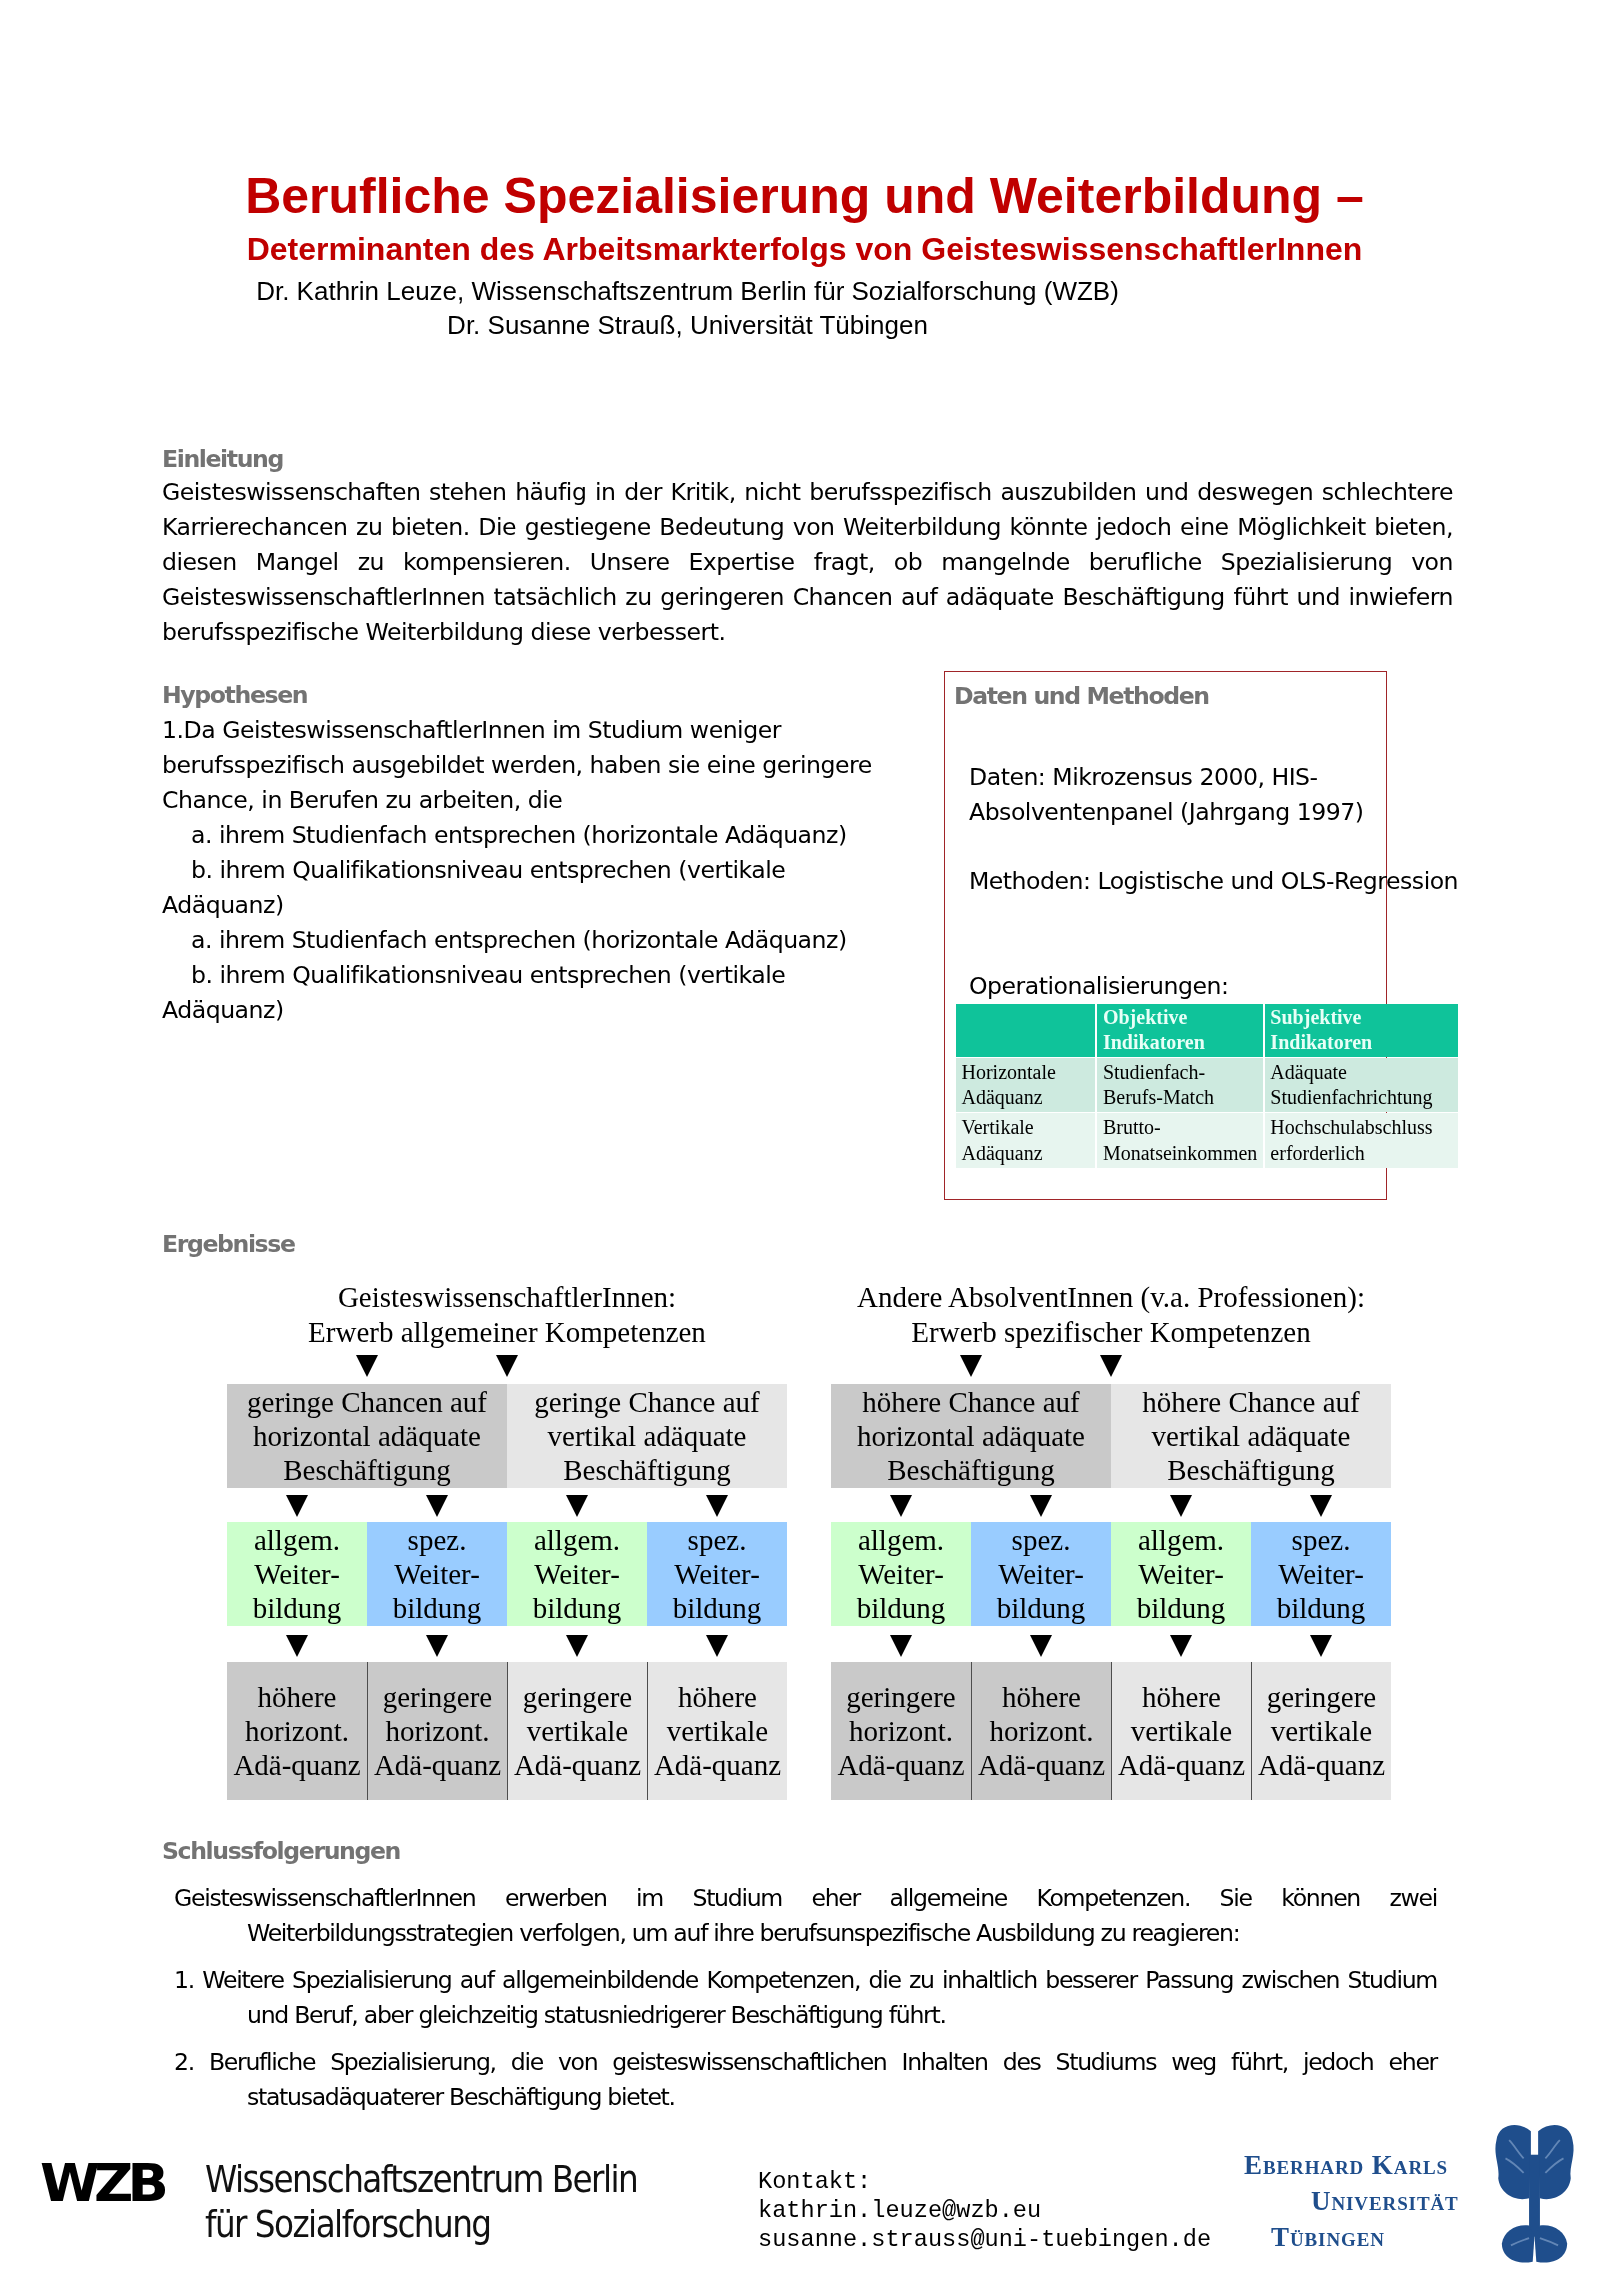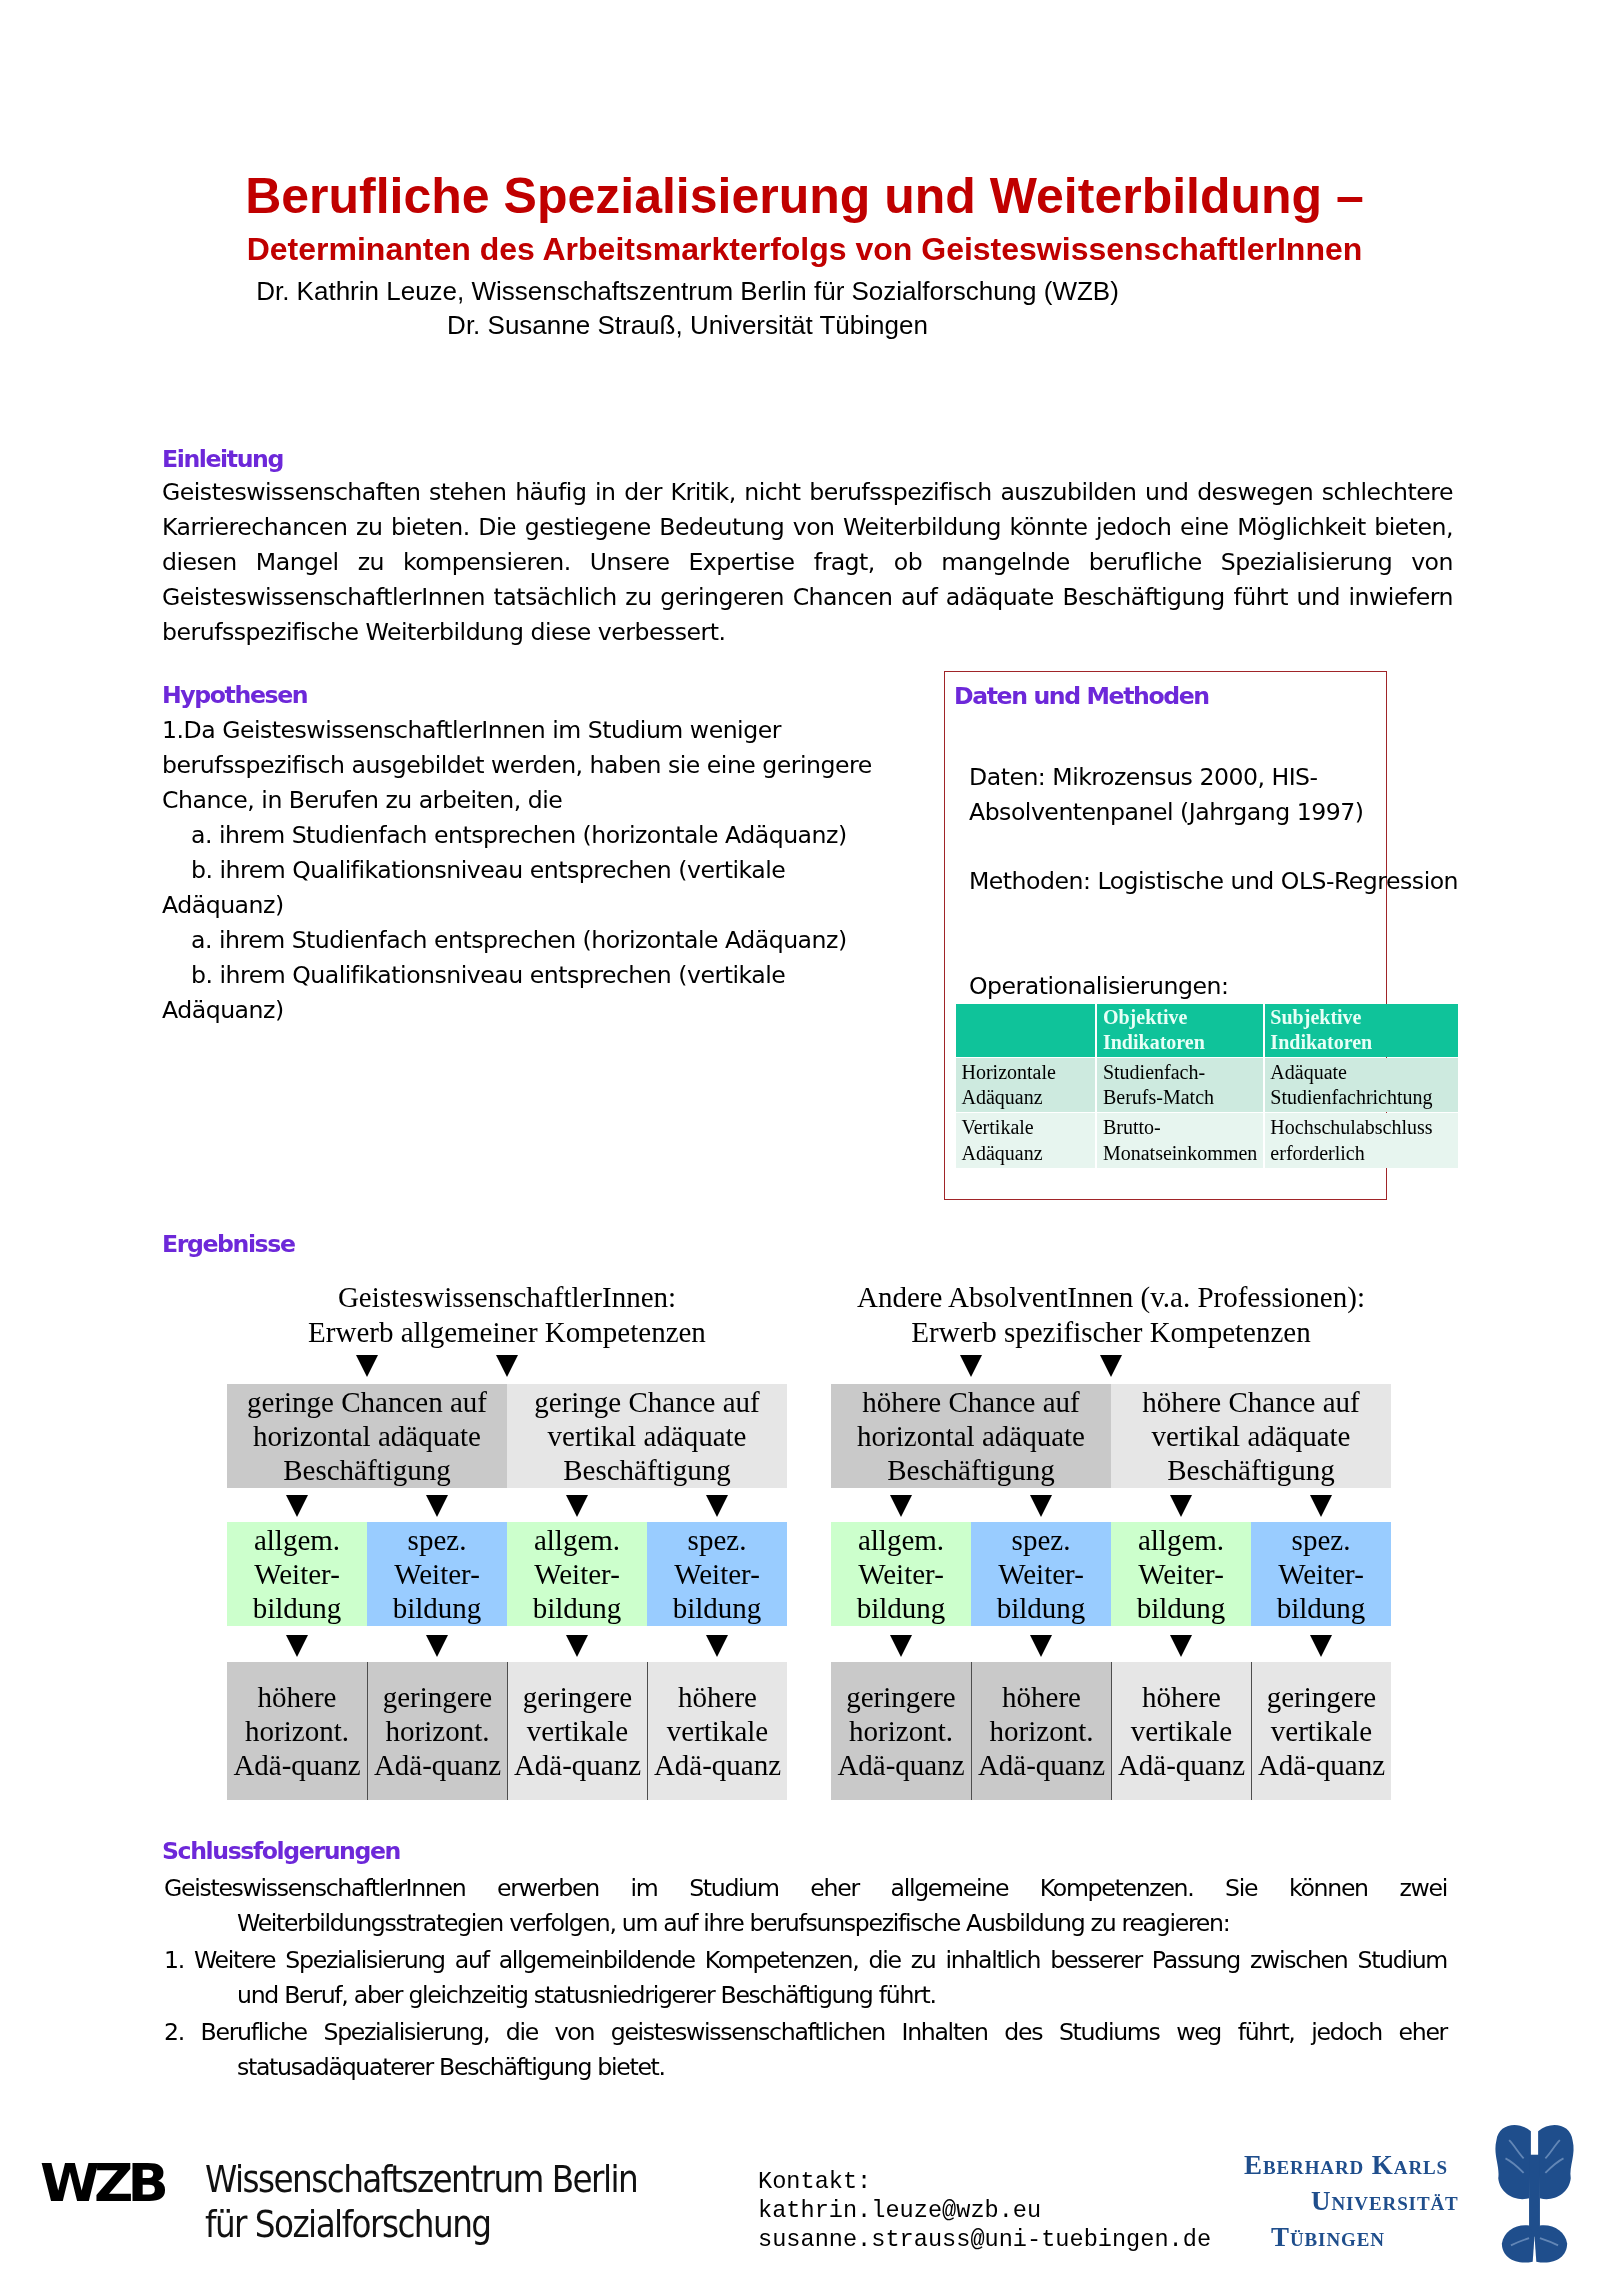--- a/index.html
+++ b/index.html
@@ -8,21 +8,21 @@
 
     
     .title { left: 0; width: 1609px; text-align: center; color: #c00000; font-family: "Liberation Sans", sans-serif; font-weight: bold; }
     .title1 { top: 169px; font-size: 50px; line-height: 55px; }
     .title2 { top: 231px; font-size: 32px; line-height: 36px; }
     .author { left: 0; width: 1375px; text-align: center; font-family: "Liberation Sans", sans-serif; font-size: 26px; line-height: 33px; }
     .author1 { top: 275px; }
     .author2 { top: 309px; }
 
     
-    .sec-head { color: #6d28d9; font-family: "DejaVu Sans", sans-serif; font-weight: bold; font-size: 23.6px; letter-spacing: -1.4px; line-height: 31px; }
+    .sec-head { color: #737373; font-family: "DejaVu Sans", sans-serif; font-weight: bold; font-size: 23.6px; letter-spacing: -1.4px; line-height: 31px; }
 
     .body-text { font-family: "DejaVu Sans", sans-serif; font-size: 23.6px; line-height: 35px; letter-spacing: -0.5px; }
     .justify { text-align: justify; text-align-last: left; }
 
     #intro-head { left: 162px; top: 444px; }
     #intro-text { left: 162px; top: 475px; width: 1291px; }
 
     #hyp-head { left: 162px; top: 680px; }
     #hyp-list { left: 162px; top: 713px; width: 746px; }
     #hyp-list p { margin: 0; }
@@ -59,21 +59,21 @@
     .row3 { top: 382px; height: 138px; }
     .row3 .dg-cell { width: 25%; }
     .c-dark { background: #c9c9c9; }
     .c-light { background: #e6e6e6; }
     .c-green { background: #ccffcc; }
     .c-blue { background: #99ccff; }
     .row3 .dg-cell + .dg-cell { border-left: 1.8px solid #4d4d4d; }
 
     #concl-head { left: 162px; top: 1836px; }
     #concl { left: 162px; top: 1869px; width: 1287px; font-family: "DejaVu Sans", sans-serif; font-size: 23.6px; line-height: 35px; letter-spacing: -1.3px; }
-    #concl p { margin: 2px; padding-left: 73px; text-indent: -73px; text-align: justify; }
+    #concl p { margin: 12px; padding-left: 73px; text-indent: -73px; text-align: justify; }
     #concl p.num { text-indent: -73px; }
 
     
     #wzb-logo { left: 40px; top: 2157px; width: 125px; height: 49px; }
     #wzb-name { left: 205px; top: 2157px; font-family: "DejaVu Sans", sans-serif; font-size: 38px; line-height: 45px; letter-spacing: -1.8px; transform: scaleX(0.86); transform-origin: left top; color: #111; }
     #contact { left: 758px; top: 2167px; font-family: Liberation Mono, monospace; font-size: 23.6px; line-height: 29px; }
     #tue-text { left: 1244px; top: 2147px; font-family: "Liberation Serif", serif; font-weight: bold; color: #1f4e8c; font-size: 27px; line-height: 36px; letter-spacing: 0.9px; }
     .tue-line { display: block; white-space: nowrap; }
     #tue-tree { left: 1491px; top: 2118px; width: 87px; height: 155px; }
   </style>

